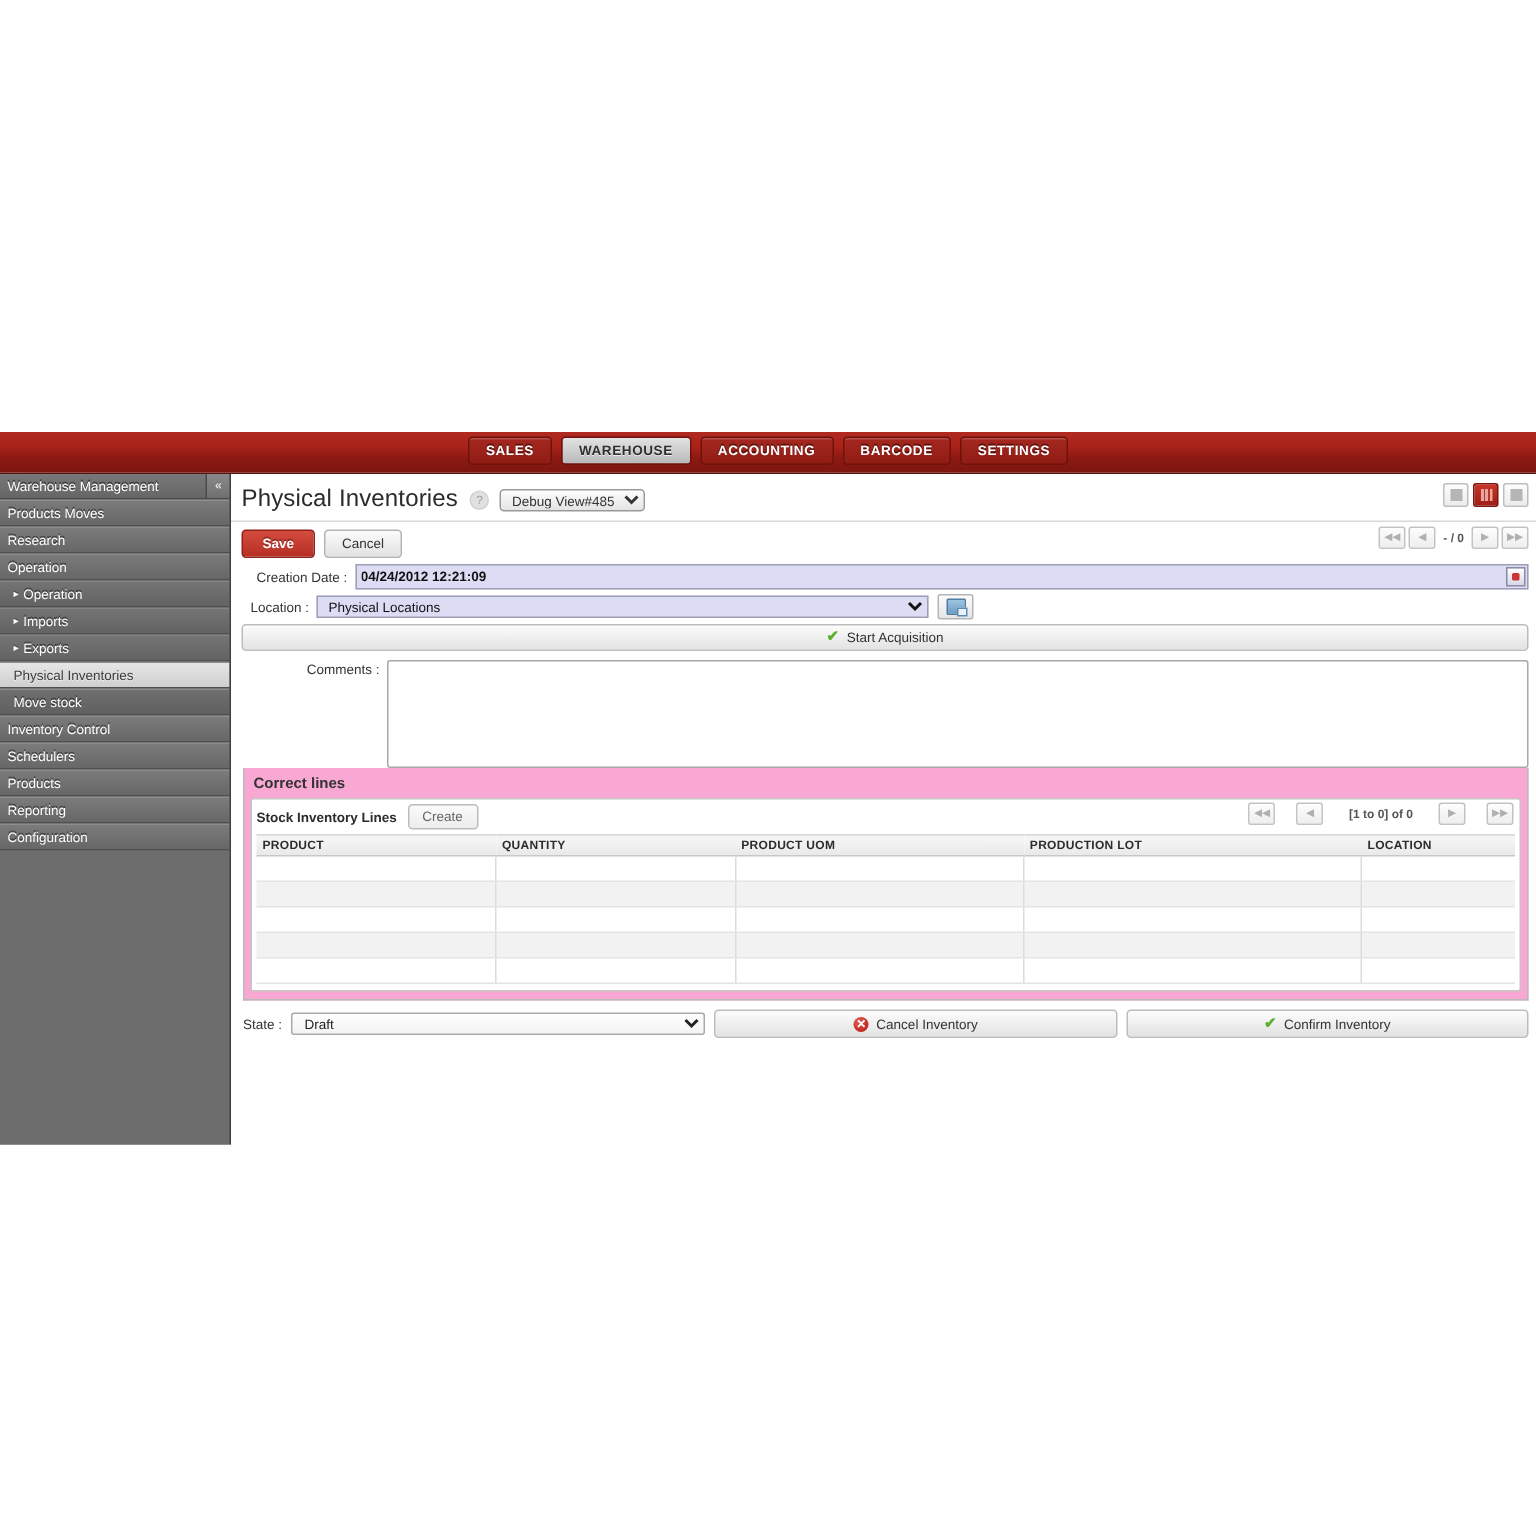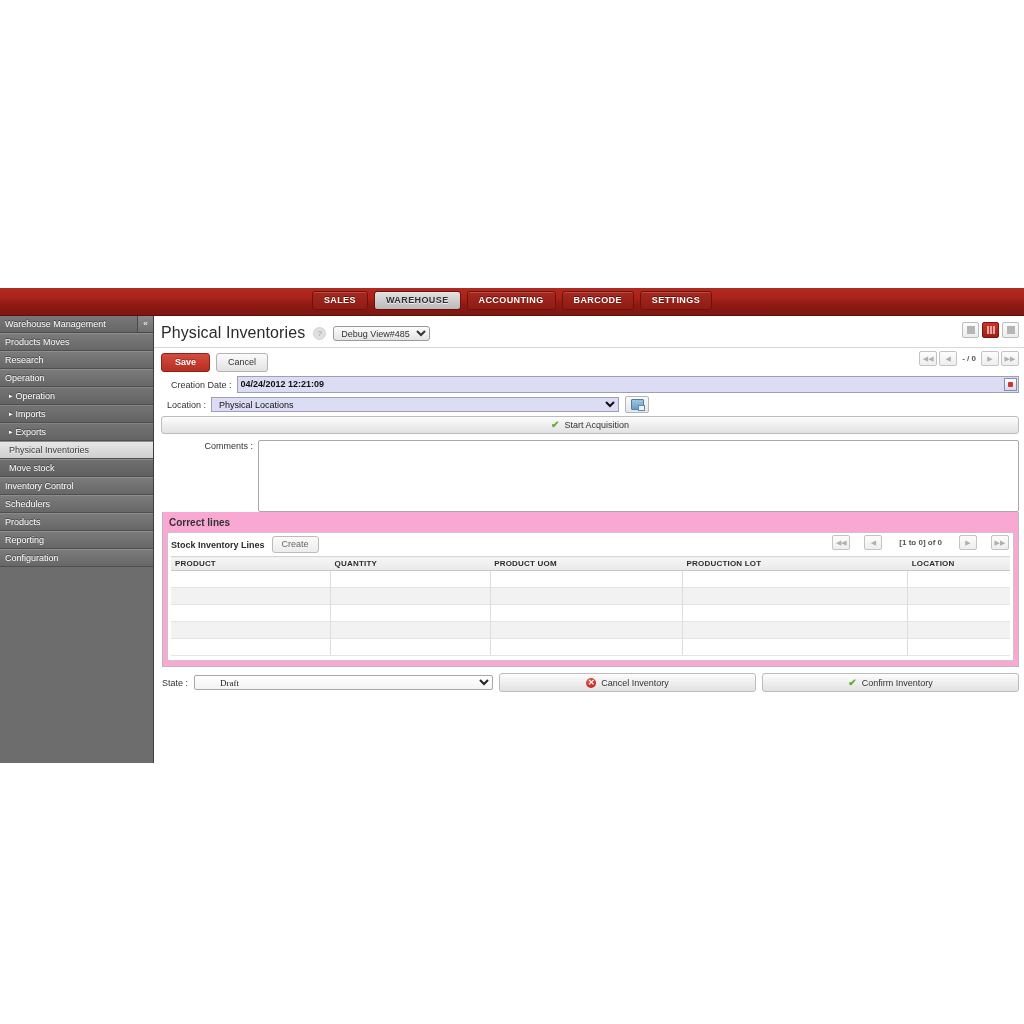--- a/index.html
+++ b/index.html
@@ -552,25 +552,25 @@
   }
   .state-label {
     font-size: 9px;
     color: #333;
     white-space: nowrap;
   }
   .state-select {
     flex: 1 1 0;
     height: 15px;
     font-size: 9px;
-    font-family: Liberation Serif, serif;
+    font-family: Liberation Sans, sans-serif;
     border: 1px solid #a8a8a8;
     background: linear-gradient(to bottom, #ffffff 0%, #f3f3f3 100%);
     color: #222;
-    padding: 0 21px;
+    padding: 0 4px;
     border-radius: 2px;
   }
   .act-btn {
     flex: 1 1 0;
     height: 17px;
     border: 1px solid #bcbcbc;
     border-radius: 3px;
     background: linear-gradient(to bottom, #fcfcfc 0%, #e2e2e2 100%);
     display: flex;
     align-items: center;

